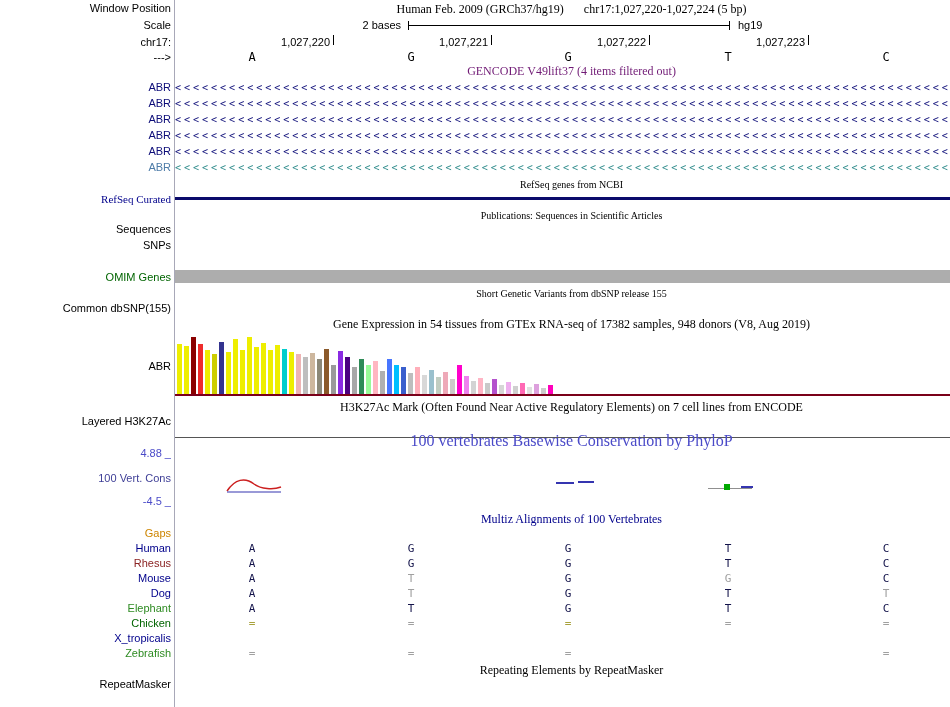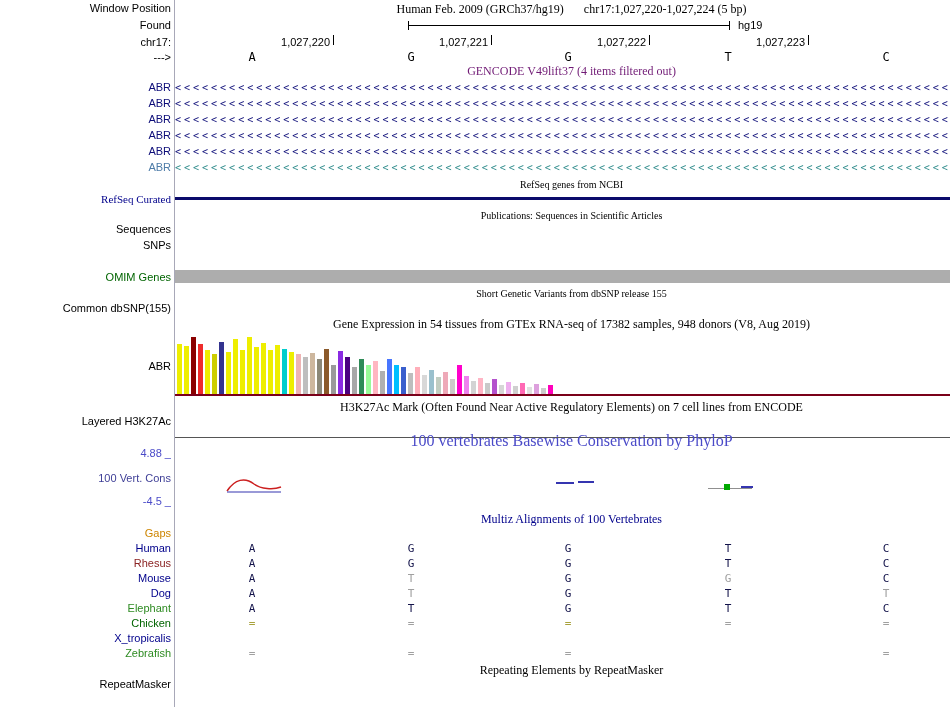--- a/index.html
+++ b/index.html
@@ -21,21 +21,21 @@
   .tick{position:absolute;width:1px;height:10px;background:#000;}
   [data-interactable="true"]{cursor:pointer;}
 </style>
 </head>
 <body>
 
 <div id="browser" data-interactable="false">
 
   <div id="labels" data-interactable="false">
       <div class="lab" data-interactable="true" style="top: 2px; color: rgb(0, 0, 0);">Window Position</div>
-      <div class="lab" data-interactable="true" style="top: 19px; color: rgb(0, 0, 0);">Found</div>
+      <div class="lab" data-interactable="true" style="top: 19px; color: rgb(0, 0, 0);">Scale</div>
       <div class="lab" data-interactable="true" style="top: 36px; color: rgb(0, 0, 0);">chr17:</div>
       <div class="lab" data-interactable="true" style="top: 51px; color: rgb(0, 0, 0);">---&gt;</div>
       <div class="lab" data-interactable="true" style="top: 193px; color: rgb(0, 0, 139); font-family: Liberation Serif, serif;">RefSeq Curated</div>
       <div class="lab" data-interactable="true" style="top: 223px; color: rgb(0, 0, 0);">Sequences</div>
       <div class="lab" data-interactable="true" style="top: 239px; color: rgb(0, 0, 0);">SNPs</div>
       <div class="lab" data-interactable="true" style="top: 271px; color: rgb(0, 100, 0);">OMIM Genes</div>
       <div class="lab" data-interactable="true" style="top: 302px; color: rgb(0, 0, 0);">Common dbSNP(155)</div>
       <div class="lab" data-interactable="true" style="top: 360px; color: rgb(0, 0, 0);">ABR</div>
       <div class="lab" data-interactable="true" style="top: 415px; color: rgb(0, 0, 0);">Layered H3K27Ac</div>
       <div class="lab" data-interactable="true" style="top: 447px; color: rgb(74, 74, 200);">4.88 _</div>
@@ -58,20 +58,21 @@
       <div class="lab" data-interactable="true" style="top: 632px; color: rgb(0, 0, 139);">X_tropicalis</div>
       <div class="lab" data-interactable="true" style="top: 647px; color: rgb(46, 139, 34);">Zebrafish</div>
     </div>
 
   <div id="sep" data-interactable="false"></div>
 
   <div id="area" data-interactable="false">
 
     <div class="title" style="top:2px;font-size:12px;" data-interactable="false"><span data-interactable="false">Human Feb. 2009 (GRCh37/hg19)</span><span style="display:inline-block;width:20px;" data-interactable="false"></span><span data-interactable="false">chr17:1,027,220-1,027,224 (5 bp)</span></div>
 
+    <div class="abs" style="left:0;top:19px;width:226px;text-align:right;font-size:11px;line-height:13px;" data-interactable="false">2 bases</div>
     <div class="abs" style="left:233px;top:25px;width:322px;height:1px;background:#000;" data-interactable="false"></div>
     <div class="abs" style="left:233px;top:21px;width:1px;height:9px;background:#000;" data-interactable="false"></div>
     <div class="abs" style="left:554px;top:21px;width:1px;height:9px;background:#000;" data-interactable="false"></div>
     <div class="abs" style="left:563px;top:19px;font-size:11px;line-height:13px;" data-interactable="false">hg19</div>
 
     <div id="refseq_item" class="abs" style="left: 0px; top: 197px; width: 793px; height: 3px; background: rgb(11, 11, 107);" data-interactable="true"></div>
 
     <div id="omim_bar" class="abs" style="left: 0px; top: 270px; width: 793px; height: 13px; background: rgb(173, 173, 173);" data-interactable="true"></div>
 
     <div id="gtex_baseline" class="abs" style="left: 0px; top: 394px; width: 793px; height: 2px; background: rgb(122, 0, 25);" data-interactable="false"></div>

